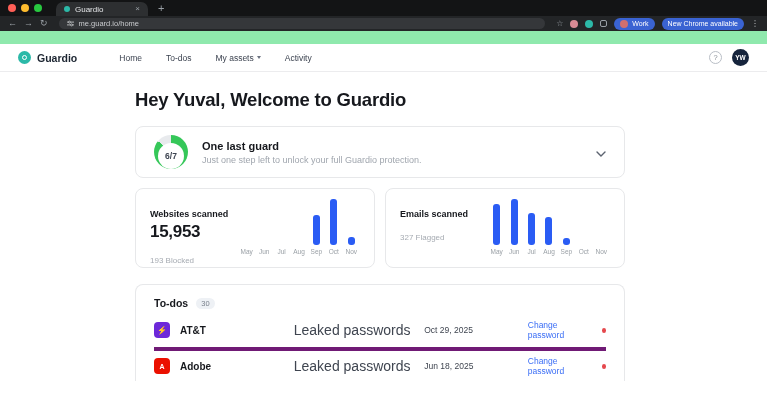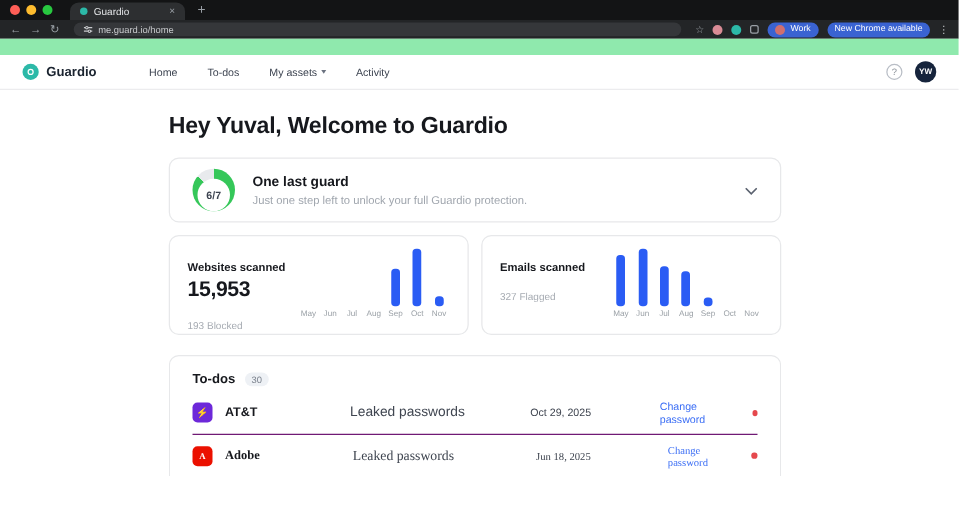--- a/index.html
+++ b/index.html
@@ -78,29 +78,29 @@
   .chart-col { flex:1; display:flex; flex-direction:column; align-items:center; justify-content:flex-end; }
   .bar-area { height:46px; width:100%; display:flex; align-items:flex-end; justify-content:center; }
   .bar { width:7px; border-radius:3px; background:#2a5cf4; }
   .chart-lbl { font-size:6.5px; color:#9aa0a6; margin-top:3px; }
 
   .todos { margin-top:16px; padding:12px 18px 0; border-radius:8px 8px 0 0; border-bottom:none; }
   .todos-header { display:flex; align-items:center; gap:8px; }
   .todos-title { font-size:10.5px; font-weight:bold; color:#16181d; }
   .todos-badge { background:#eef1f5; color:#7a818c; font-size:7.5px; border-radius:6px; padding:1px 5px; }
   .todo-row { display:flex; align-items:center; height:34px; }
-  .todo-row + .todo-row { border-top:1px solid #701a75;font-family:Liberation Serif, serif; }
+  .todo-row + .todo-row { border-top:4px solid #701a75; }
   .todo-rows { margin-top:4px; }
   .brand-cell { width:140px; display:flex; align-items:center; gap:10px; }
   .brand-icon { width:16px; height:16px; border-radius:4px; display:flex; align-items:center;
                 justify-content:center; color:#fff; font-size:8px; font-weight:bold; }
   .brand-icon.att { background:#6d28d9; }
   .brand-icon.adobe { background:#eb1000; font-size:7px; }
   .brand-name { font-size:10px; font-weight:bold; color:#16181d; }
-  .issue-cell { width:160px; font-size:11px; color:#3f4550; }
+  .issue-cell { width:160px; font-size:14px; color:#3f4550;text-align:center; }
   .date-cell { width:115px; font-size:8.5px; color:#3f4550; }
   .action-cell { margin-left:auto; font-size:8.5px; color:#3b6ef5; cursor:pointer; }
   .alert-dot { width:5px; height:5px; border-radius:50%; background:#e5484d; margin-left:12px; }
 </style>
 </head>
 <body>
 
 <div class="tabstrip">
   <div class="traffic">
     <span class="light red"></span>

